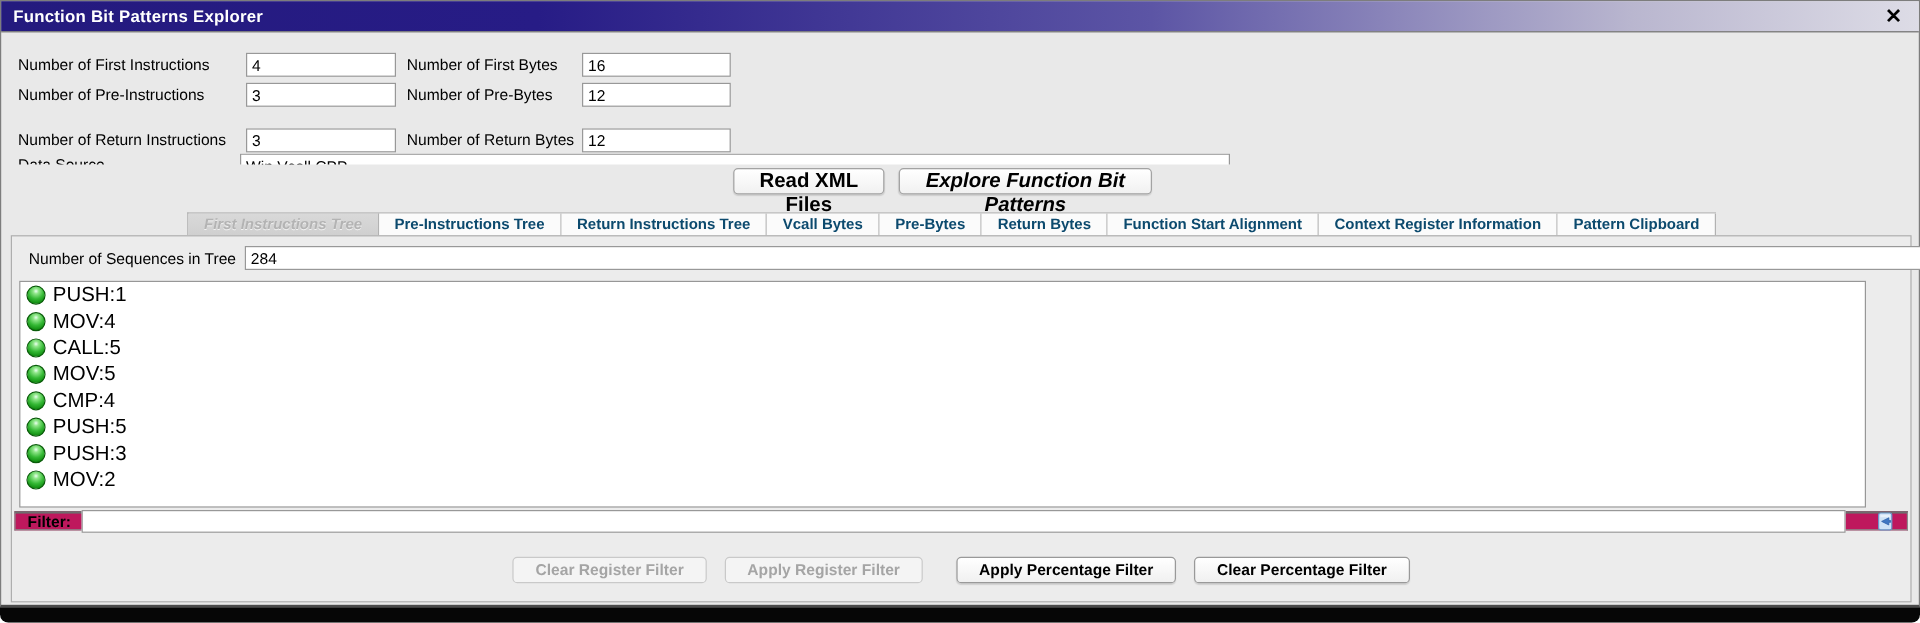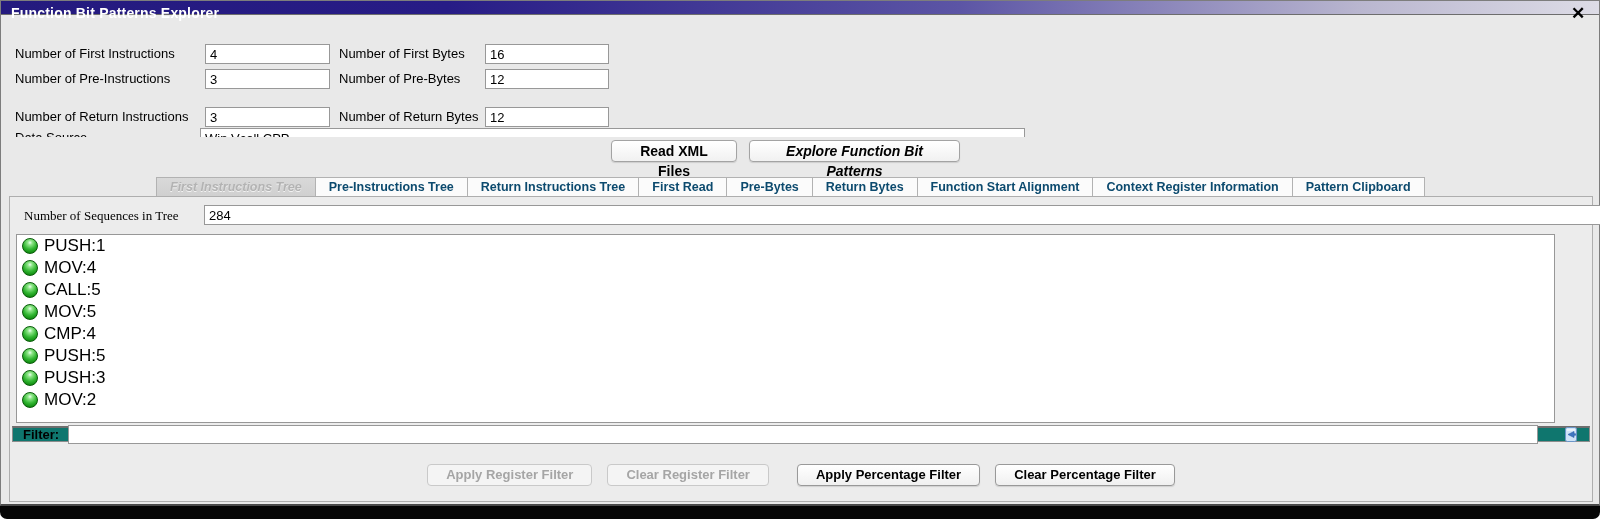--- a/index.html
+++ b/index.html
@@ -11,21 +11,21 @@
   .window {
     position: absolute; top: 0; left: 0; width: 1600px; height: 506px;
     background: #e9e9e9; border: 1px solid #7d7d7d; border-bottom: 2px solid #4a4a4a;
   }
   .screen-bottom {
     position: absolute; left: 0; bottom: 0; width: 1600px; height: 13px;
     background: #060606; border-radius: 0 0 7px 7px;
   }
   
   .titlebar {
-    position: absolute; top: 0; left: 0; right: 0; height: 14px;
+    position: absolute; top: 0; left: 0; right: 0; height: 26px;
     background: linear-gradient(to right, #241a7e 0%, #271c86 28%, #5c55a5 60%, #b9b6cf 85%, #dddce6 100%);
     border-bottom: 1px solid #6d6d6d;
   }
   .titlebar .title {
     position: absolute; left: 10px; top: 4px; color: #ffffff;
     font-weight: 600; font-size: 14px; letter-spacing: 0.2px;
   }
   .close-btn {
     position: absolute; right: 10px; top: 2px; width: 22px; height: 22px;
     color: #000; font-size: 17px; font-weight: 700; text-align: center;
@@ -47,21 +47,21 @@
   .datasource-clip {
     position: absolute; top: 127px; left: 0; width: 1040px; height: 9px;
     overflow: hidden;
   }
   .datasource-clip .lbl { position: absolute; left: 14px; top: 2px; }
   .datasource-clip .txt { left: 199px; top: 0; width: 825px; }
   
   .btn {
     position: absolute; height: 22px; border: 1px solid #a3a3a3; border-radius: 4px;
     background: linear-gradient(#ffffff, #f1f1f1);
-    font-family: "Liberation Sans", sans-serif; font-size: 14px; font-weight: 600;
+    font-family: "Liberation Sans", sans-serif; font-size: 17px; font-weight: 600;
     color: #000; text-align: center; line-height: 20px; padding: 0 14px;
     box-shadow: 0 1px 1px rgba(0,0,0,0.12); cursor: default;
   }
   .btn-readxml { left: 610px; top: 139px; width: 126px; }
   .btn-explore { left: 748px; top: 139px; width: 211px; font-style: italic; }
   
   .tabstrip {
     position: absolute; left: 155px; top: 176px; height: 19px; display: flex;
     border-top: 1px solid #b2b2b2; border-left: 1px solid #b2b2b2; text-align: center;
   }
@@ -73,38 +73,38 @@
   .tab.selected {
     background: linear-gradient(#d9d9d9, #cfcfcf);
     color: #b3b3b3; font-style: italic; text-shadow: 0 1px 0 #f2f2f2;
   }
   
   .panel {
     position: absolute; left: 8px; top: 195px; width: 1584px; height: 306px;
     background: #ececec; border: 1px solid #aeaeae;
   }
   .seq-row { position: absolute; left: 0; top: 8px; width: 100%; height: 21px; }
-  .seq-row .lbl { position: absolute; left: 14px; top: 3px; white-space: nowrap; font-family: Liberation Serif, serif; }
+  .seq-row .lbl { position: absolute; left: 14px; top: 3px; white-space: nowrap; }
   .seq-row .txt { left: 194px; top: 0; width: 1490px; }
   .tree {
     position: absolute; left: 6px; top: 37px; width: 1539px; height: 189px;
     background: #ffffff; border: 1px solid #979797; overflow: hidden;
   }
   .tree-item {
     height: 22px; display: flex; align-items: center; gap: 6px;
     padding-left: 5px; font-size: 17px; cursor: default;
   }
   .sphere {
     width: 16px; height: 16px; border-radius: 50%; flex: 0 0 16px;
     background: radial-gradient(circle at 50% 26%, #eafff0 0%, #8fe689 18%, #34b834 52%, #149114 78%, #0b6f0b 100%);
     border: 1px solid #0a5c0a;
   }
   .filterbar {
     position: absolute; left: 2px; top: 229px; width: 1578px; height: 16px;
-    background: #0f766e; border: 1px solid #8c8c8c; border-top: 2px solid #6e6e6e;
+    background: #be185d; border: 1px solid #8c8c8c; border-top: 2px solid #6e6e6e;
     display: flex; align-items: center; padding: 0 10px;
   }
   .filterbar .flabel { font-weight: 700; margin-right: 9px; }
   .filterbar input {
     flex: 1; height: 19px; border: 1px solid #989898; background: #fff;
     font-family: "Liberation Sans", sans-serif; font-size: 13px; padding: 0 4px;
   }
   .filter-icon { margin-left: 24px; width: 17px; height: 17px; flex: 0 0 17px; cursor: default; }
   .bottom-btns {
     position: absolute; left: 0; top: 267px; width: 100%; height: 24px;
@@ -156,21 +156,21 @@
     <input class="txt" value="Win Vcall CPP" style="">
   </div>
 
   <button class="btn btn-readxml">Read XML Files</button>
   <button class="btn btn-explore">Explore Function Bit Patterns</button>
 
   <div class="tabstrip">
     <div class="tab selected">First Instructions Tree</div>
     <div class="tab">Pre-Instructions Tree</div>
     <div class="tab">Return Instructions Tree</div>
-    <div class="tab">First Read</div>
+    <div class="tab">Vcall Bytes</div>
     <div class="tab">Pre-Bytes</div>
     <div class="tab">Return Bytes</div>
     <div class="tab">Function Start Alignment</div>
     <div class="tab">Context Register Information</div>
     <div class="tab">Pattern Clipboard</div>
   </div>
 
   <div class="panel">
 
     <div class="seq-row">
@@ -217,22 +217,22 @@
       <span class="flabel">Filter:</span>
       <input value="" style="">
       <svg class="filter-icon" viewBox="0 0 17 17">
         <rect x="3.5" y="1.5" width="11" height="14" rx="1.8" fill="#cfe3f7" stroke="#6b96c9"></rect>
         <rect x="5" y="3" width="8" height="2" fill="#e8f1fb"></rect>
         <path d="M12 5.5 L6 8.5 L12 11.5 L12 9.3 L13.5 9.3 L13.5 7.7 L12 7.7 Z" fill="#3f77c2" stroke="#2b5ea8" stroke-width="0.6"></path>
       </svg>
     </div>
 
     <div class="bottom-btns">
+      <button class="fbtn disabled">Clear Register Filter</button>
       <button class="fbtn disabled">Apply Register Filter</button>
-      <button class="fbtn disabled">Clear Register Filter</button>
       <button class="fbtn gap-left">Apply Percentage Filter</button>
       <button class="fbtn">Clear Percentage Filter</button>
     </div>
 
   </div>
 </div>
 
 <div class="screen-bottom"></div>
 
 </body></html>

